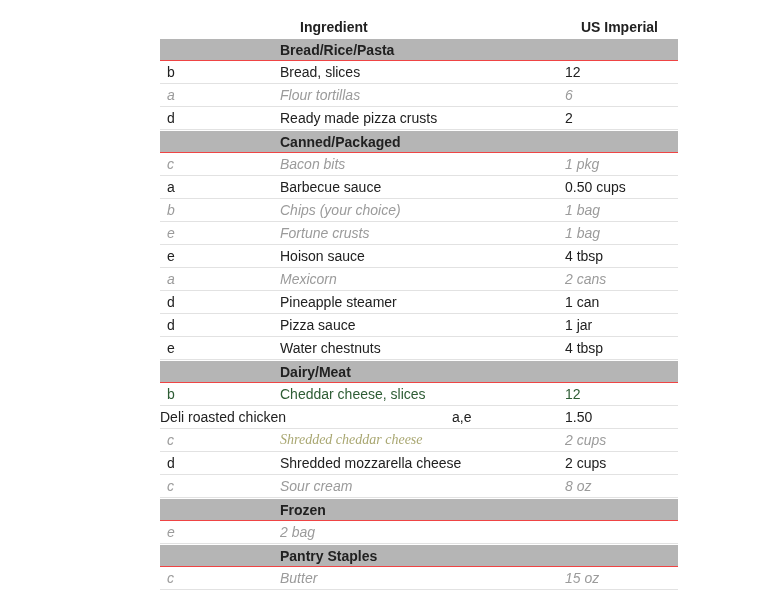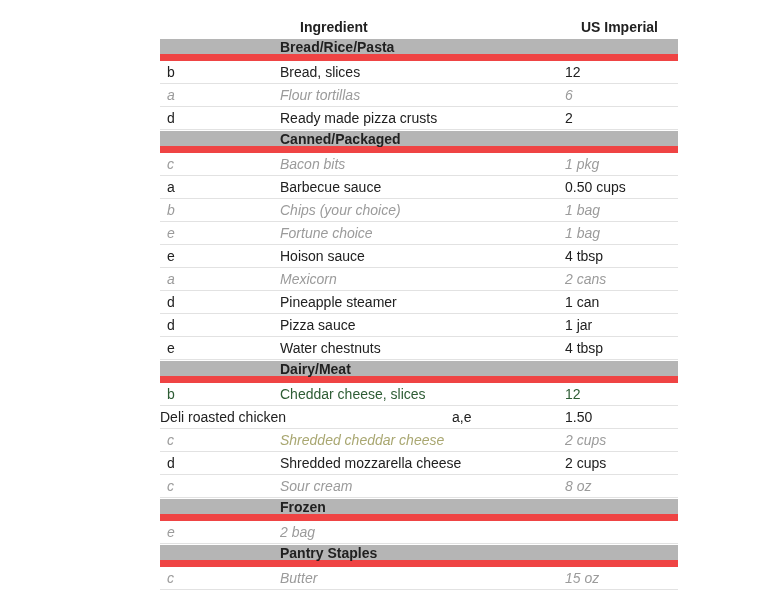--- a/index.html
+++ b/index.html
@@ -32,33 +32,33 @@
   .cell.letter { width: 120px; padding-left: 7px; }
   .cell.name   { width: 285px; }
   .cell.qty    { width: 113px; }
   .bold { font-weight: bold; color: var(--text-normal, #222222); margin-left: 36px; }
 
   .row.item { border-bottom: 1px solid var(--rule, #e2e2e2); }
 
   .row.section {
     background: var(--band-bg, #b5b5b5);
     border-top: 1px solid #ffffff;
-    border-bottom: 7px solid #ef4444;
+    border-bottom: 1px solid #ef4444;
   }
   .section-label {
     padding-left: 120px;
     font-weight: bold;
     color: var(--text-normal, #1f1f1f);
   }
 
   
   .st-normal { color: var(--text-normal, #212121); font-style: normal; }
   .st-muted  { color: var(--text-muted, #9b9b9b); font-style: italic; }
   .st-green  { color: var(--text-green, #2d5c34); font-style: normal; }
-  .st-olive  { color: var(--text-olive, #a9a771); font-style: italic; }
+  .st-olive  { color: var(--text-olive, #a9a771); font-style: italic; font-family: Liberation Serif, serif; }
 </style>
 </head>
 <body>
 
 <div class="sheet">
   <div class="row header-row">
     <div class="cell letter"></div>
     <div class="cell name bold">Ingredient</div>
     <div class="cell qty bold">US Imperial</div>
   </div>
@@ -102,21 +102,21 @@
   </div>
 
   <div class="row item">
     <div class="cell letter st-muted">b</div>
     <div class="cell name st-muted">Chips (your choice)</div>
     <div class="cell qty st-muted">1 bag</div>
   </div>
 
   <div class="row item">
     <div class="cell letter st-muted">e</div>
-    <div class="cell name st-muted">Fortune choice</div>
+    <div class="cell name st-muted">Fortune crusts</div>
     <div class="cell qty st-muted">1 bag</div>
   </div>
 
   <div class="row item">
     <div class="cell letter st-normal">e</div>
     <div class="cell name st-normal">Hoison sauce</div>
     <div class="cell qty st-normal">4 tbsp</div>
   </div>
 
   <div class="row item">

